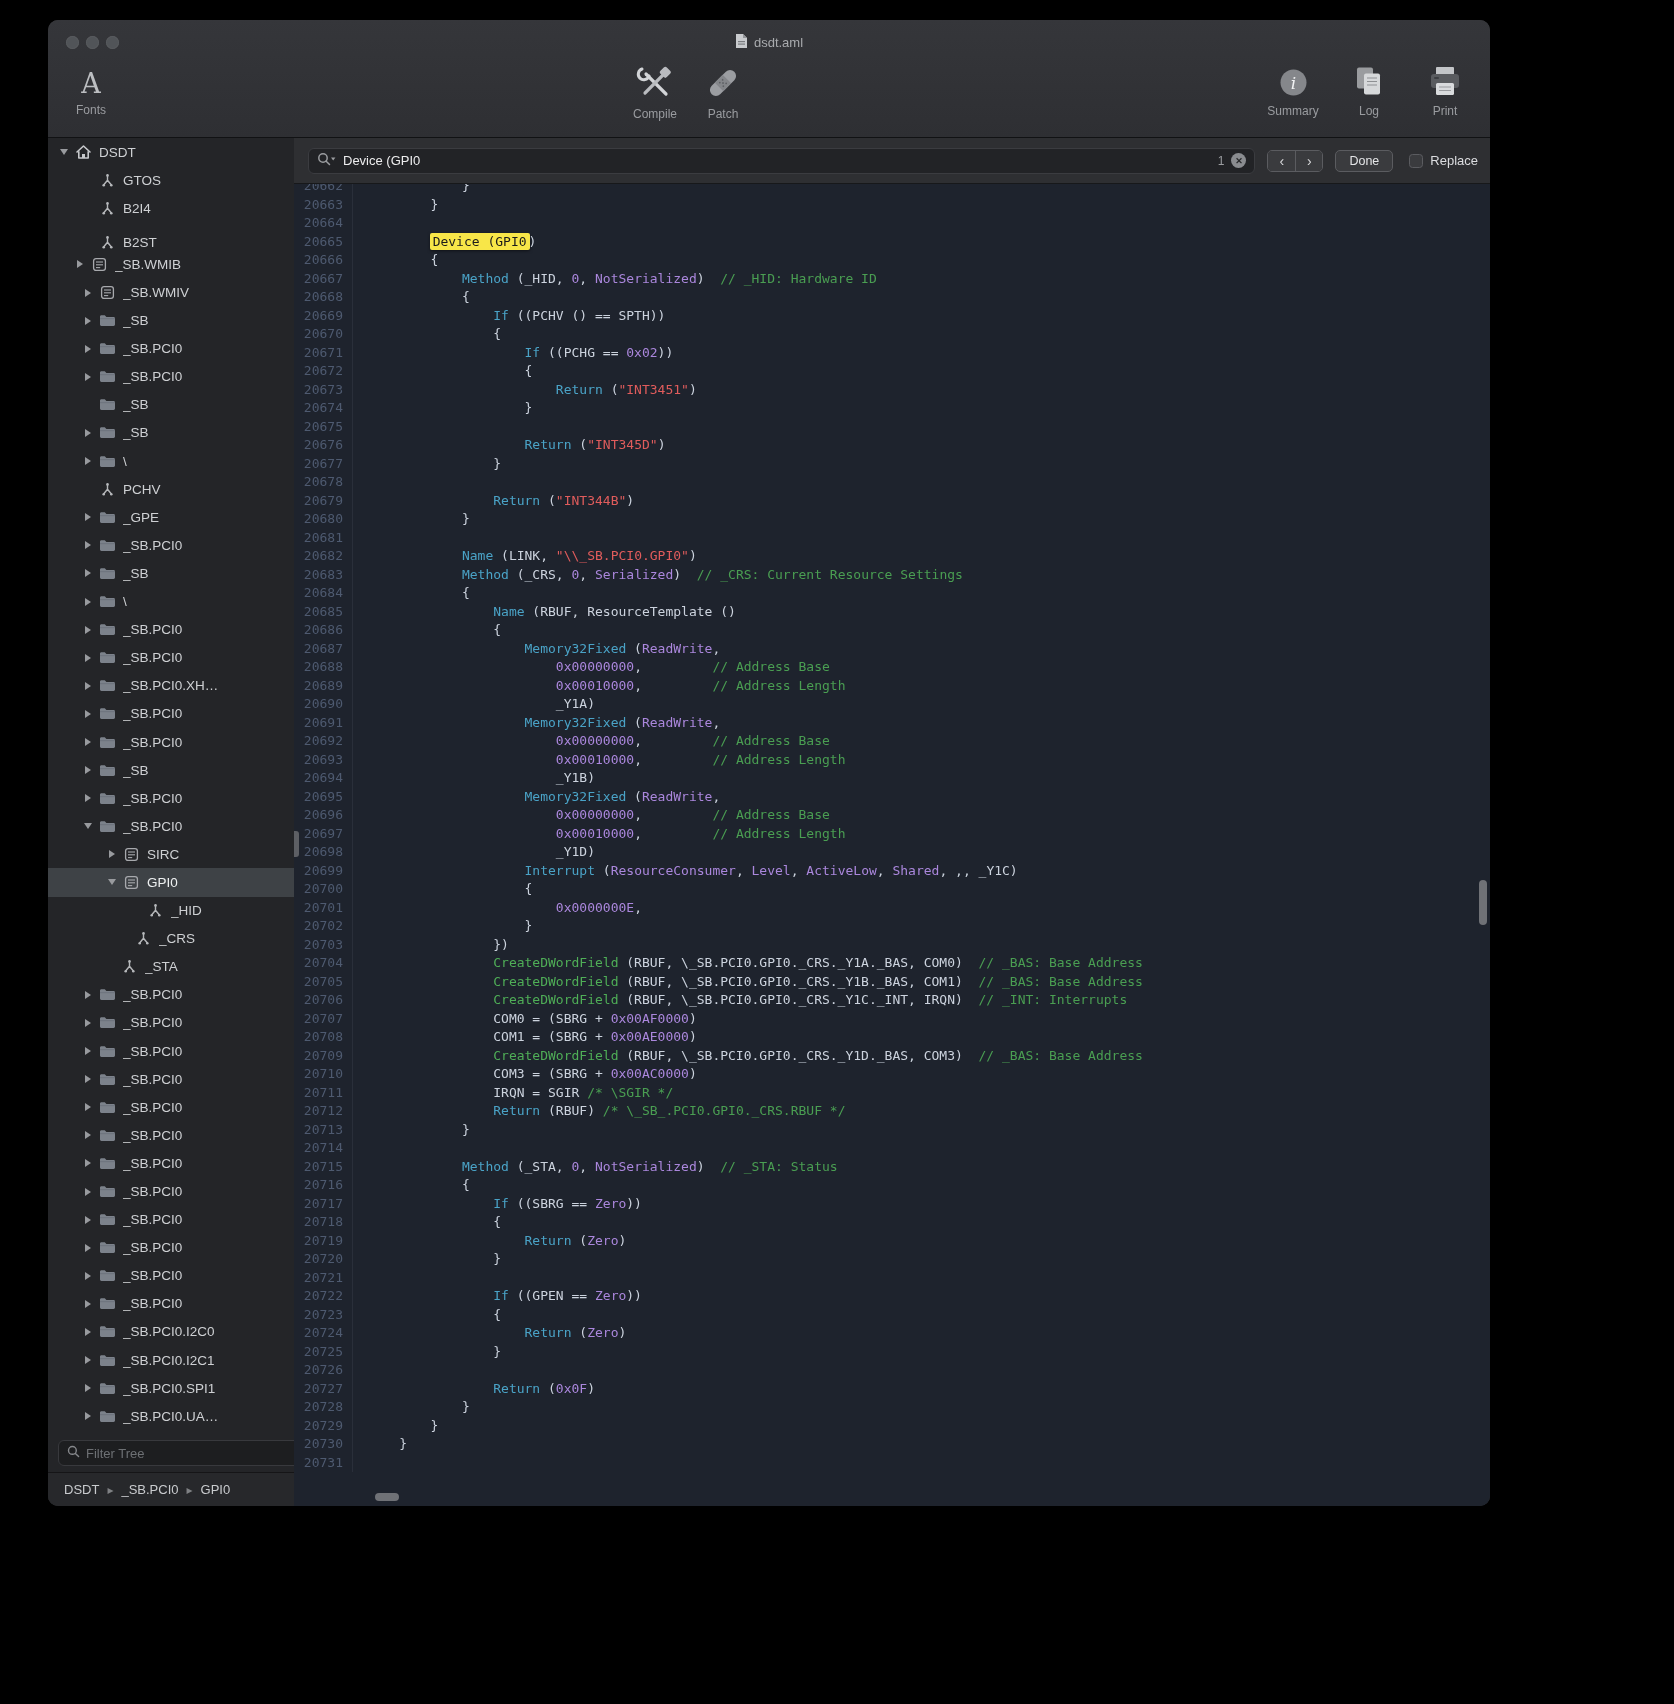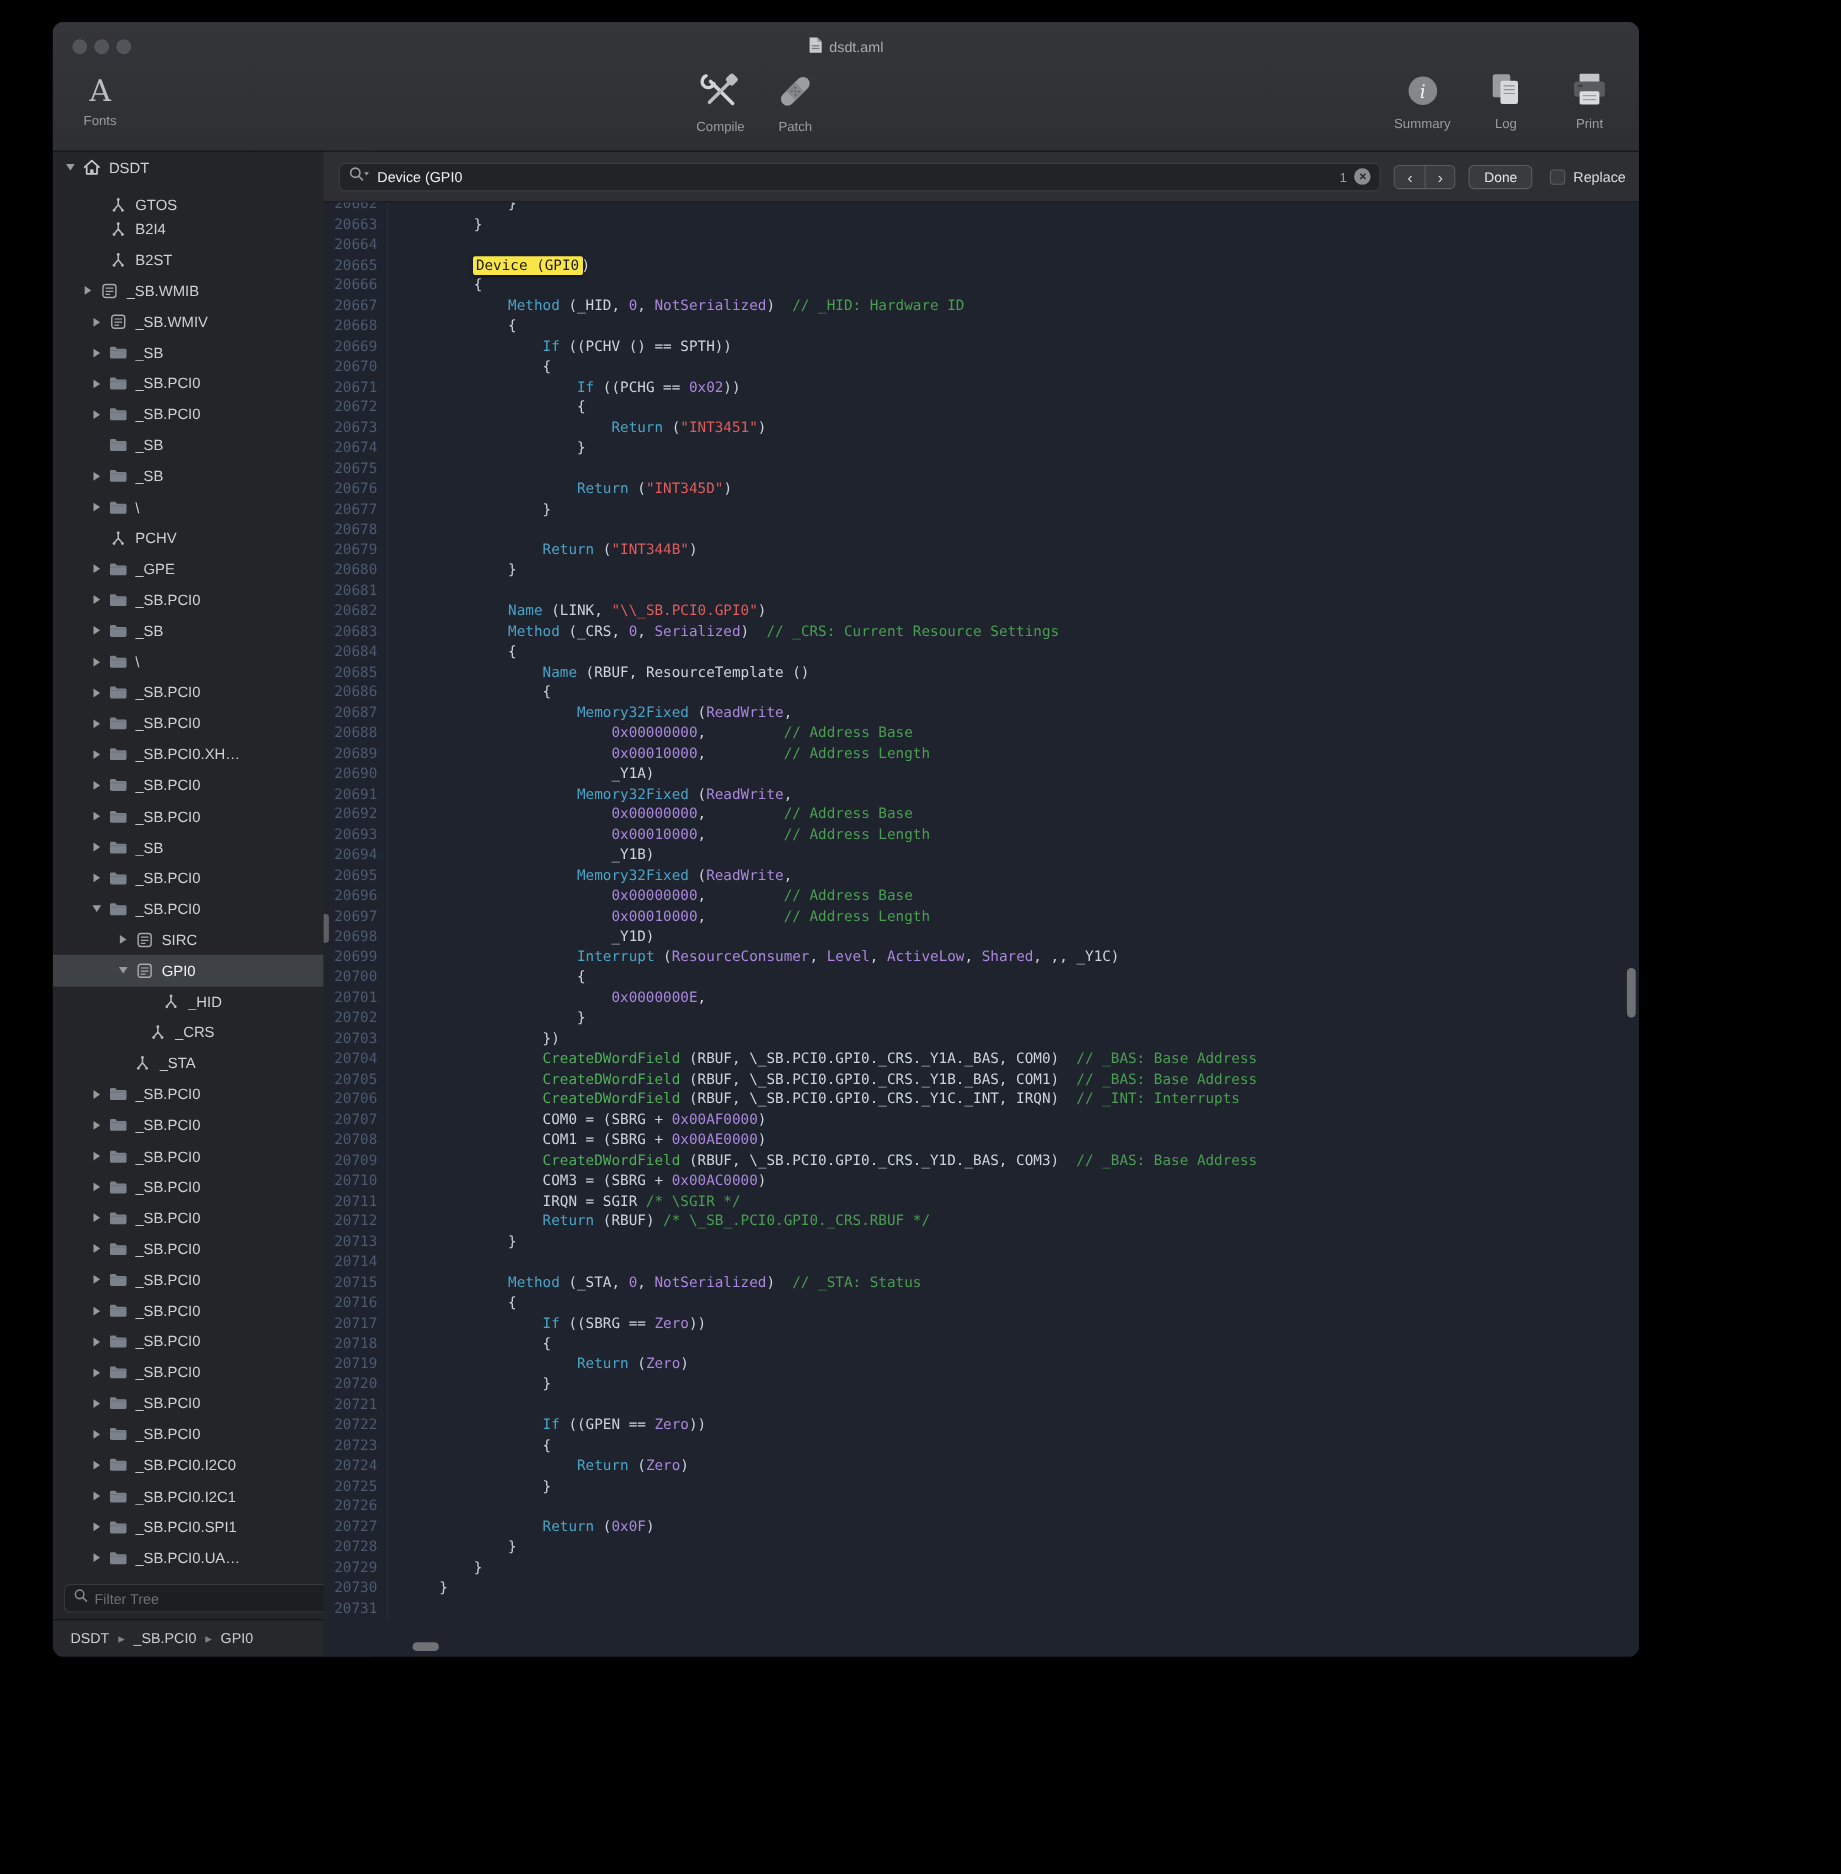--- a/index.html
+++ b/index.html
@@ -160,21 +160,21 @@
             <span class="disc open"></span>
             <span class="tree-icon">
               <svg width="17" height="16" viewBox="0 0 17 16">
                 <path d="M2 8 L8.5 2 L15 8" fill="none" stroke="#c6c8cb" stroke-width="1.6" stroke-linecap="round" stroke-linejoin="round"></path>
                 <path d="M3.8 7.2 V14 H13.2 V7.2" fill="none" stroke="#c6c8cb" stroke-width="1.6" stroke-linejoin="round"></path>
                 <rect x="7" y="10" width="3" height="4" fill="#c6c8cb"></rect>
               </svg>
             </span>
             <span class="tree-label">DSDT</span>
           </div>
-          <div class="tree-row" style="padding-left: 32px; align-items: flex-end;">
+          <div class="tree-row" style="padding-left: 32px;">
             <span class="disc none"></span>
             <span class="tree-icon">
               <svg width="15" height="15" viewBox="0 0 15 15">
                 <path d="M7.5 3 V7.2 M7.5 7.2 L4 11.5 M7.5 7.2 L11 11.5" fill="none" stroke="#b6b8bb" stroke-width="1.4" stroke-linecap="round"></path>
                 <circle cx="7.5" cy="2.4" r="1.3" fill="#b6b8bb"></circle>
                 <circle cx="3.7" cy="12.2" r="1.3" fill="#b6b8bb"></circle>
                 <circle cx="11.3" cy="12.2" r="1.3" fill="#b6b8bb"></circle>
               </svg>
             </span>
             <span class="tree-label">GTOS</span>
@@ -184,21 +184,21 @@
             <span class="tree-icon">
               <svg width="15" height="15" viewBox="0 0 15 15">
                 <path d="M7.5 3 V7.2 M7.5 7.2 L4 11.5 M7.5 7.2 L11 11.5" fill="none" stroke="#b6b8bb" stroke-width="1.4" stroke-linecap="round"></path>
                 <circle cx="7.5" cy="2.4" r="1.3" fill="#b6b8bb"></circle>
                 <circle cx="3.7" cy="12.2" r="1.3" fill="#b6b8bb"></circle>
                 <circle cx="11.3" cy="12.2" r="1.3" fill="#b6b8bb"></circle>
               </svg>
             </span>
             <span class="tree-label">B2I4</span>
           </div>
-          <div class="tree-row" style="padding-left: 32px;">
+          <div class="tree-row" style="padding-left: 32px; align-items: flex-end;">
             <span class="disc none"></span>
             <span class="tree-icon">
               <svg width="15" height="15" viewBox="0 0 15 15">
                 <path d="M7.5 3 V7.2 M7.5 7.2 L4 11.5 M7.5 7.2 L11 11.5" fill="none" stroke="#b6b8bb" stroke-width="1.4" stroke-linecap="round"></path>
                 <circle cx="7.5" cy="2.4" r="1.3" fill="#b6b8bb"></circle>
                 <circle cx="3.7" cy="12.2" r="1.3" fill="#b6b8bb"></circle>
                 <circle cx="11.3" cy="12.2" r="1.3" fill="#b6b8bb"></circle>
               </svg>
             </span>
             <span class="tree-label">B2ST</span>

